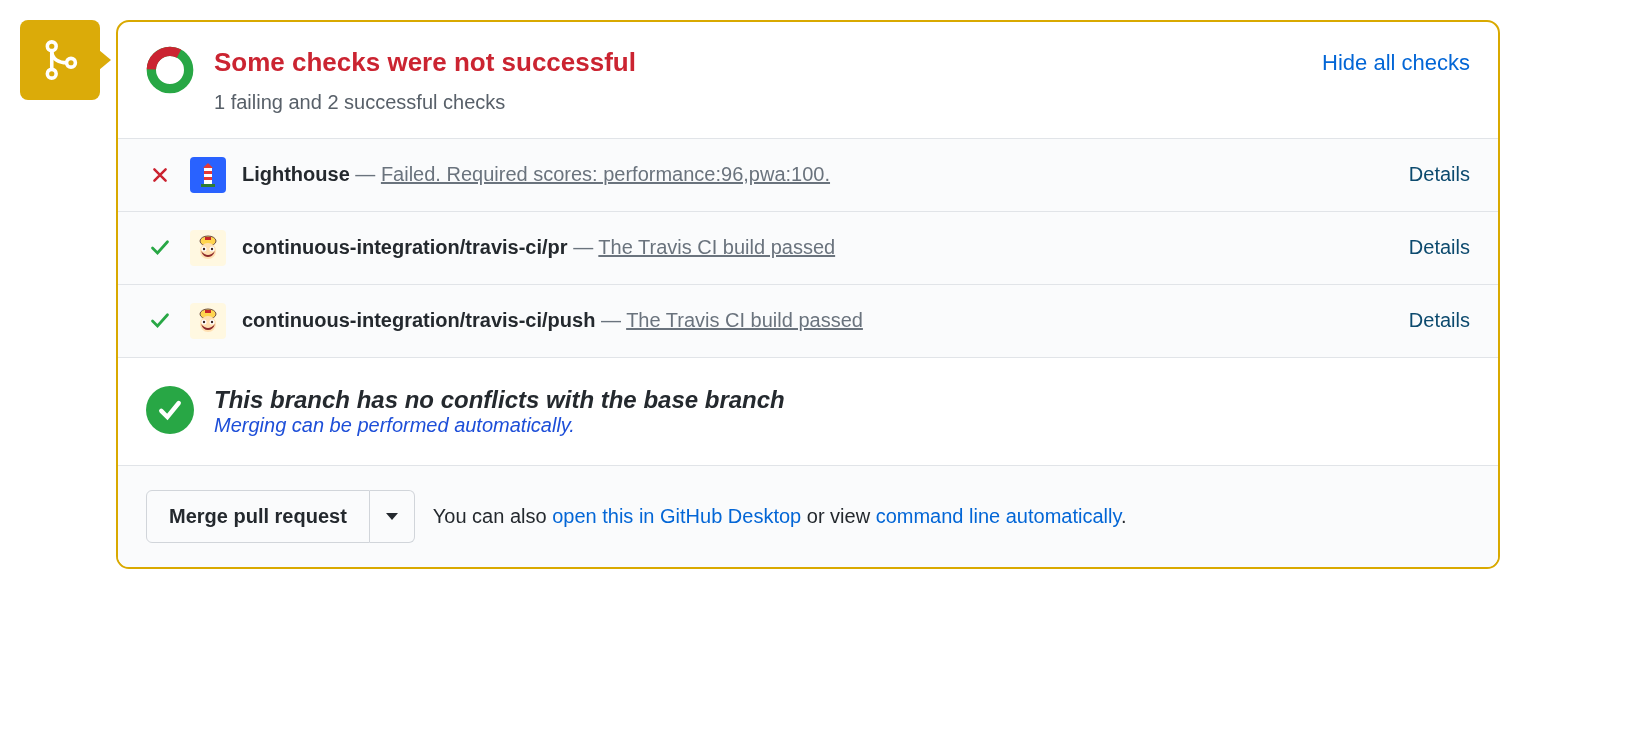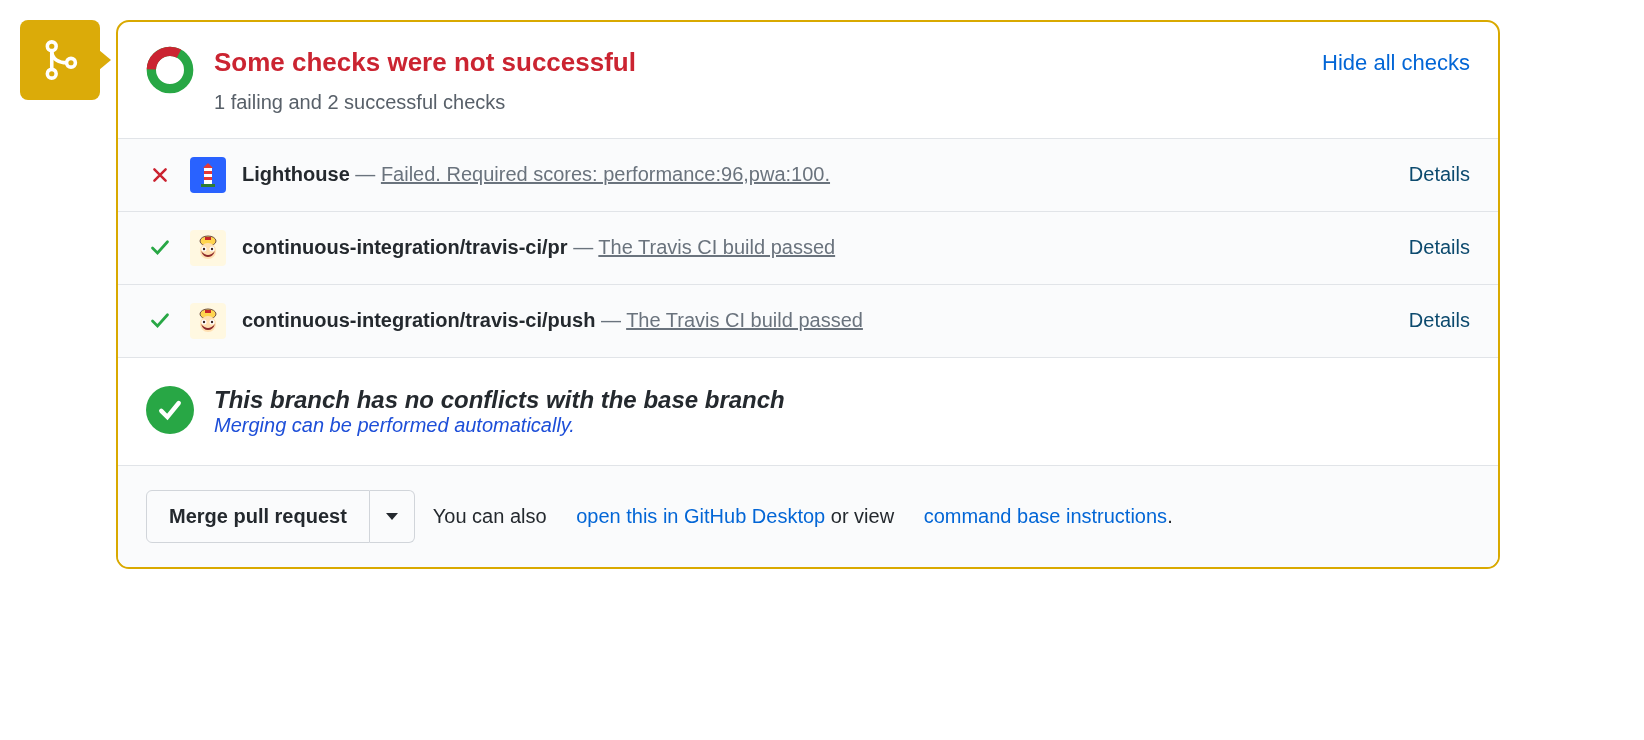--- a/index.html
+++ b/index.html
@@ -199,21 +199,21 @@
       align-items: center;
     }
     .caret-down {
       width: 0;
       height: 0;
       border-left: 6px solid transparent;
       border-right: 6px solid transparent;
       border-top: 7px solid #24292e;
     }
     .merge-hint { font-size: 20px; color: #24292e; }
-    .merge-hint .link { color: #0366d6; cursor: pointer; margin-left: 24px; }
+    .merge-hint .link { color: #0366d6; cursor: pointer; }
   </style>
 </head>
 <body>
 
 <div class="container">
   <div class="merge-badge">
     <svg width="44" height="44" viewBox="0 0 16 16" fill="#fff">
       <circle cx="5" cy="3" r="1.6" fill="none" stroke="#fff" stroke-width="1.3"></circle>
       <circle cx="5" cy="13" r="1.6" fill="none" stroke="#fff" stroke-width="1.3"></circle>
       <circle cx="12" cy="9" r="1.6" fill="none" stroke="#fff" stroke-width="1.3"></circle>
@@ -319,18 +319,18 @@
     </div>
 
     <div class="merge-footer">
       <div class="btn-group">
         <button class="merge-btn">Merge pull request</button>
         <button class="merge-dropdown">
           <span class="caret-down"></span>
         </button>
       </div>
       <div class="merge-hint">
-        <span>You can also </span><span class="link">open this in GitHub Desktop</span><span> or view </span><span class="link">command base instructions</span><span>.</span>
+        <span>You can also </span><span class="link">open this in GitHub Desktop</span><span> or view </span><span class="link">command line automatically</span><span>.</span>
       </div>
     </div>
 
   </div>
 </div>
 
 </body></html>

